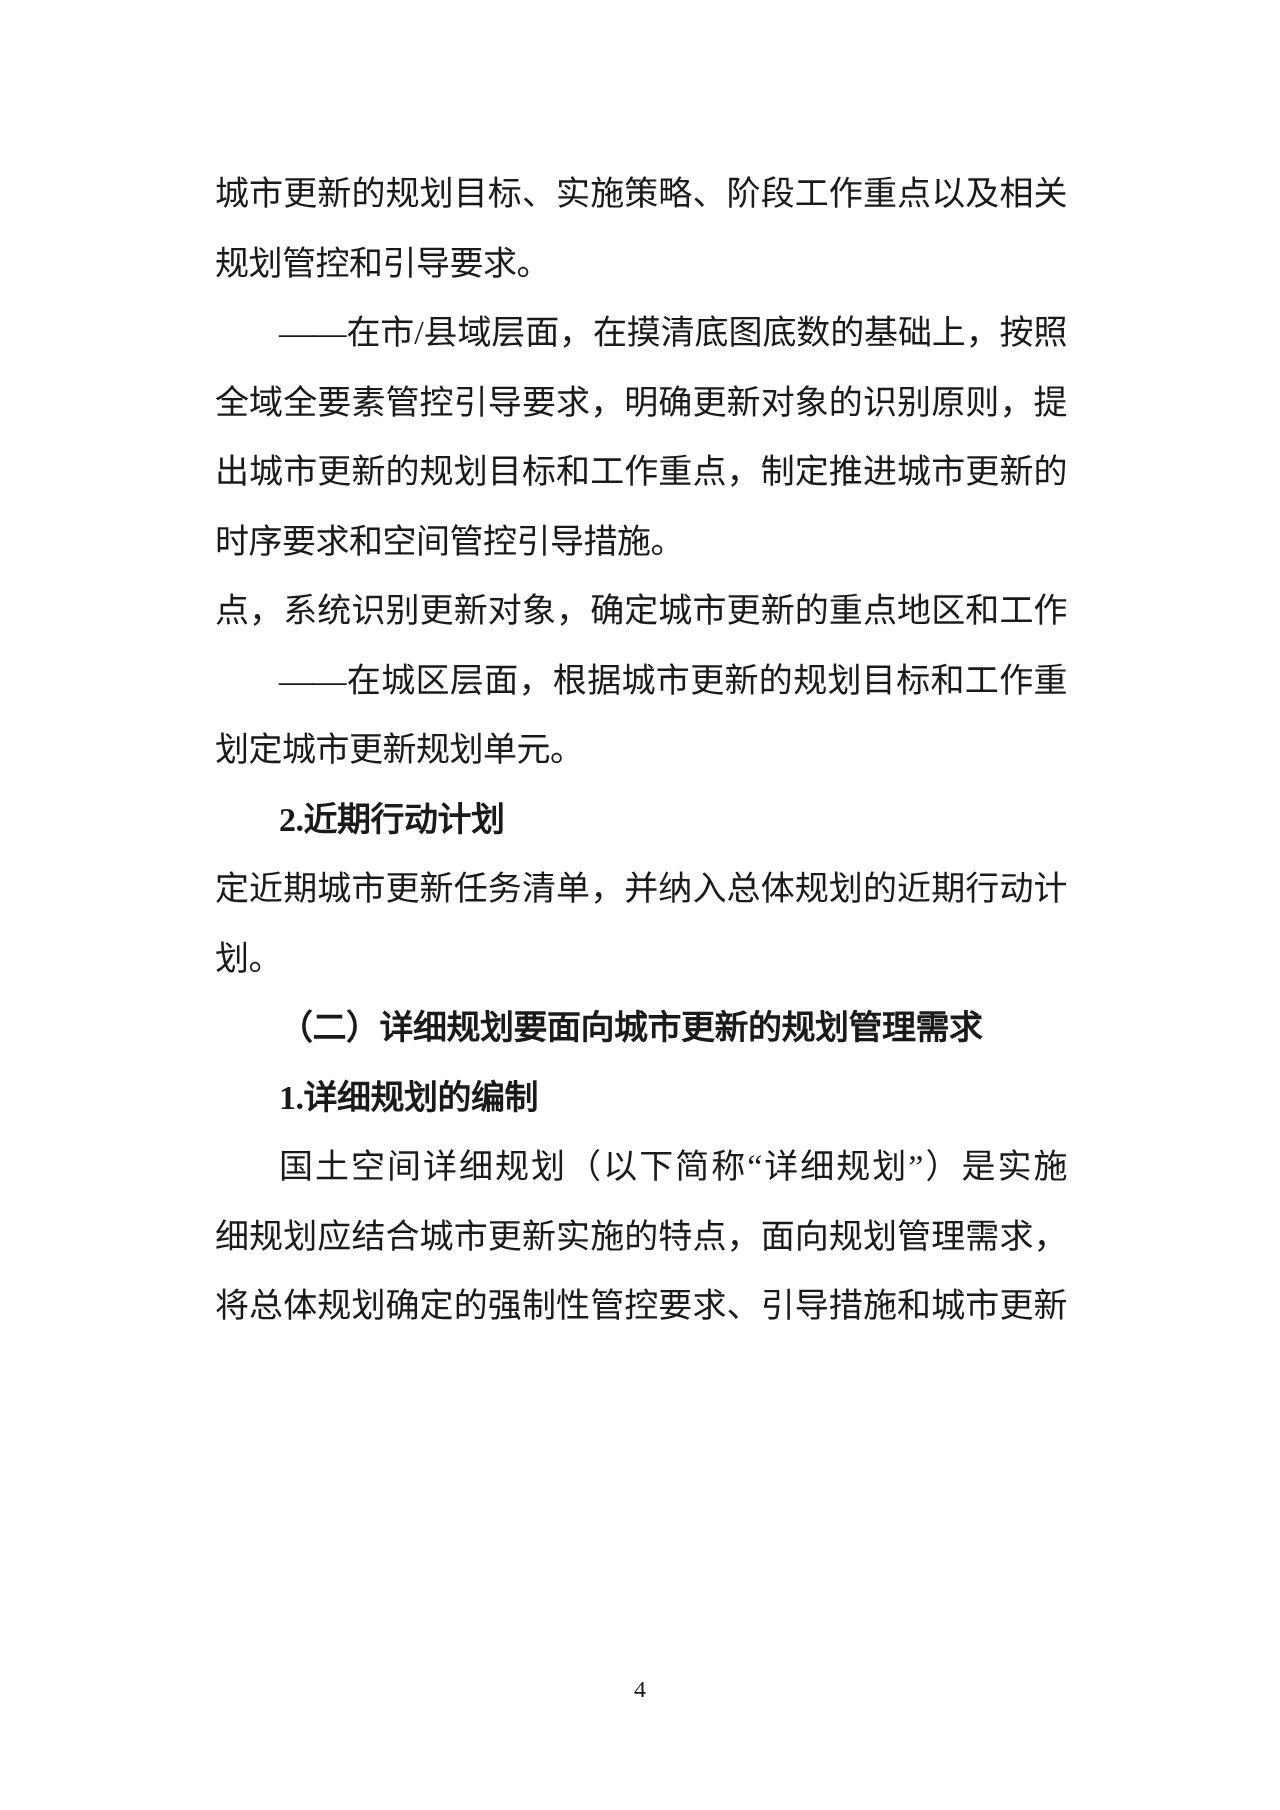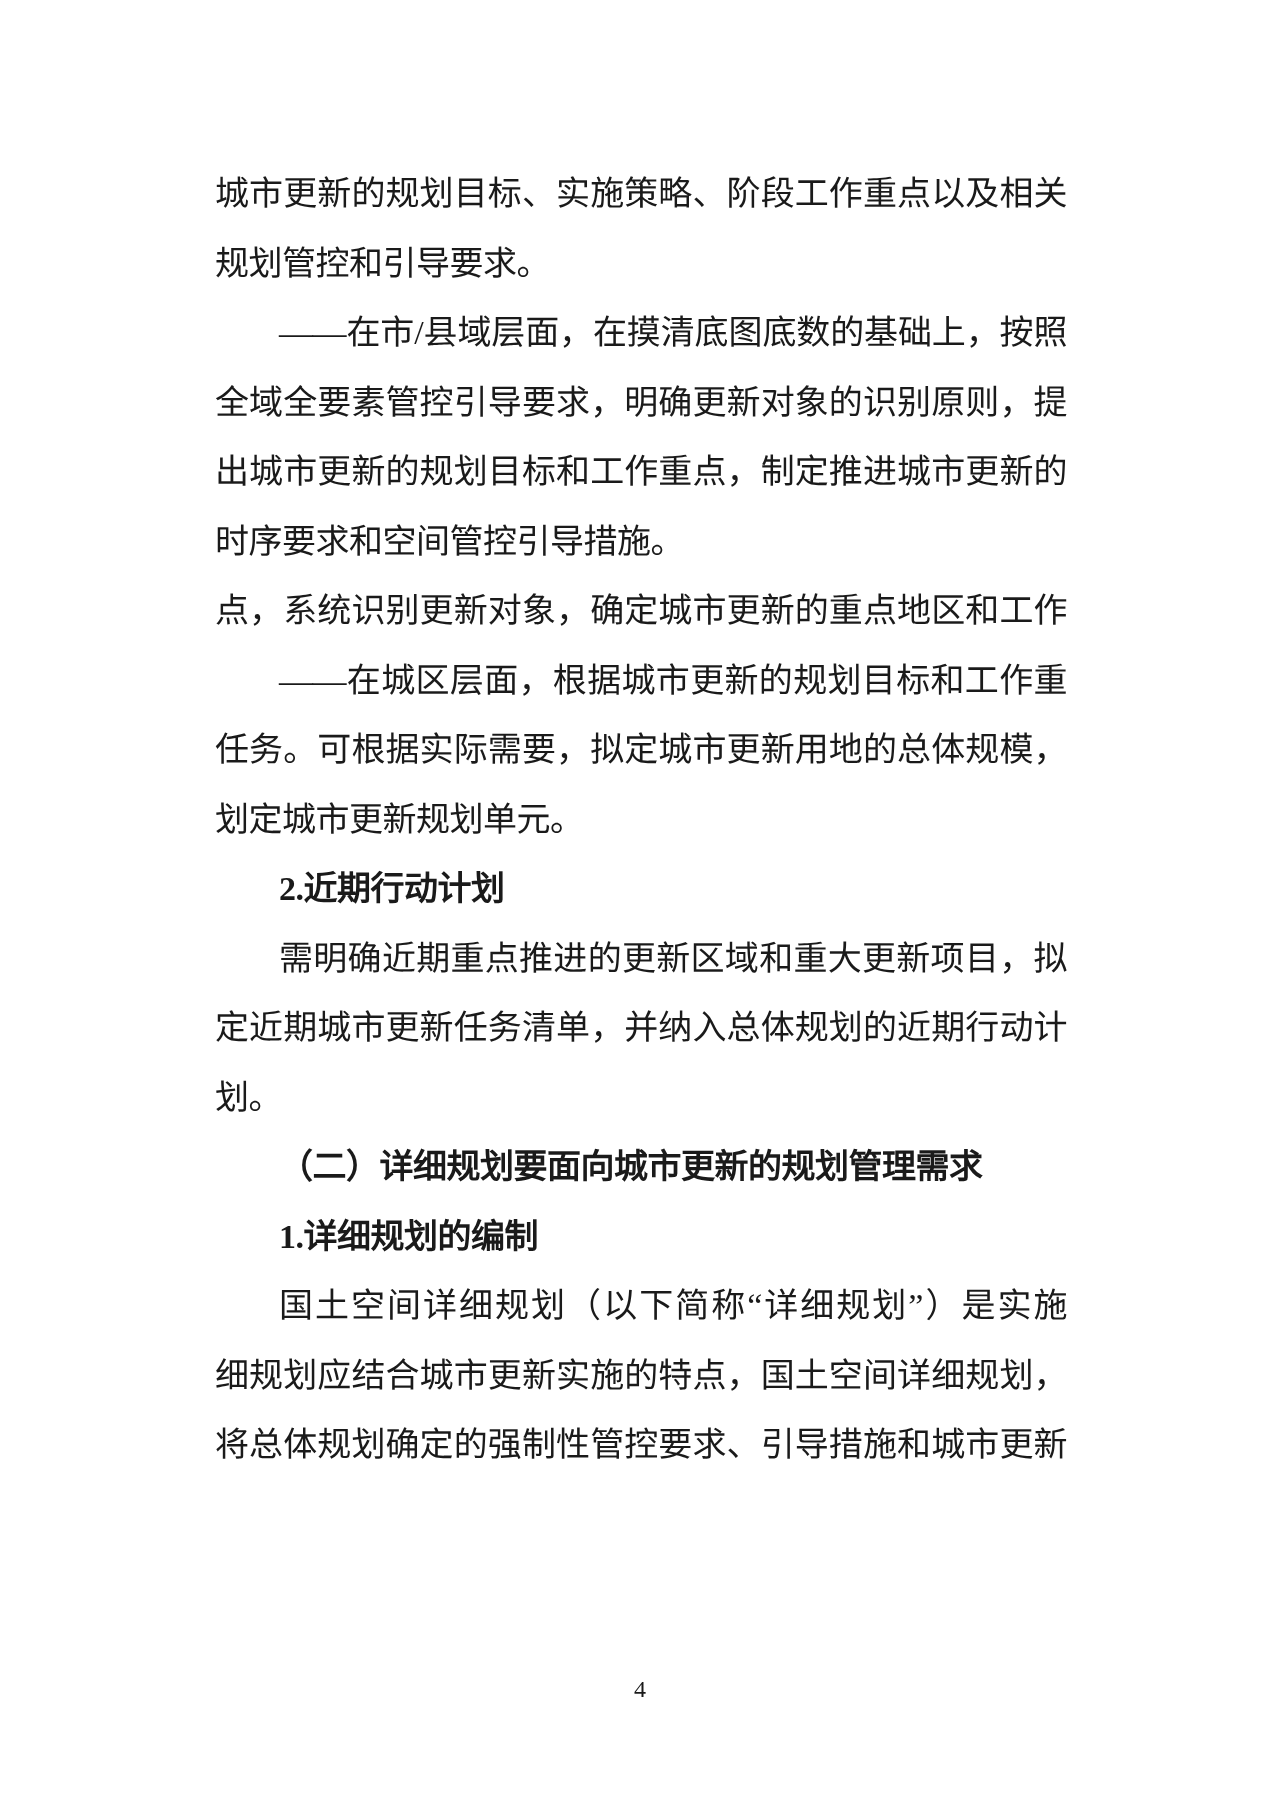--- a/index.html
+++ b/index.html
@@ -68,28 +68,26 @@
 <div class="page">
   <main class="content" id="doc-body">
       <div class="line body justify">城市更新的规划目标、实施策略、阶段工作重点以及相关</div>
       <div class="line body left">规划管控和引导要求。</div>
       <div class="line body indent justify">——在市/县域层面，在摸清底图底数的基础上，按照</div>
       <div class="line body justify">全域全要素管控引导要求，明确更新对象的识别原则，提</div>
       <div class="line body justify">出城市更新的规划目标和工作重点，制定推进城市更新的</div>
       <div class="line body left">时序要求和空间管控引导措施。</div>
       <div class="line body justify">点，系统识别更新对象，确定城市更新的重点地区和工作</div>
       <div class="line body indent justify">——在城区层面，根据城市更新的规划目标和工作重</div>
-      <div class="line body justify">任务。可根据实际需要，拟定城市更新用地的总体规模，</div>
       <div class="line body left">划定城市更新规划单元。</div>
       <div class="line numbered-heading indent left">2.近期行动计划</div>
-      <div class="line body indent justify">需明确近期重点推进的更新区域和重大更新项目，拟</div>
       <div class="line body justify">定近期城市更新任务清单，并纳入总体规划的近期行动计</div>
       <div class="line body left">划。</div>
       <div class="line section-heading indent left">（二）详细规划要面向城市更新的规划管理需求</div>
       <div class="line numbered-heading indent left">1.详细规划的编制</div>
       <div class="line body indent justify">国土空间详细规划（以下简称“详细规划”）是实施</div>
-      <div class="line body justify">细规划应结合城市更新实施的特点，国土空间详细规划，</div>
+      <div class="line body justify">细规划应结合城市更新实施的特点，面向规划管理需求，</div>
       <div class="line body justify">将总体规划确定的强制性管控要求、引导措施和城市更新</div>
     </main>
   <footer class="page-footer">
     <span class="page-number">4</span>
   </footer>
 </div>
 
 </body></html>

